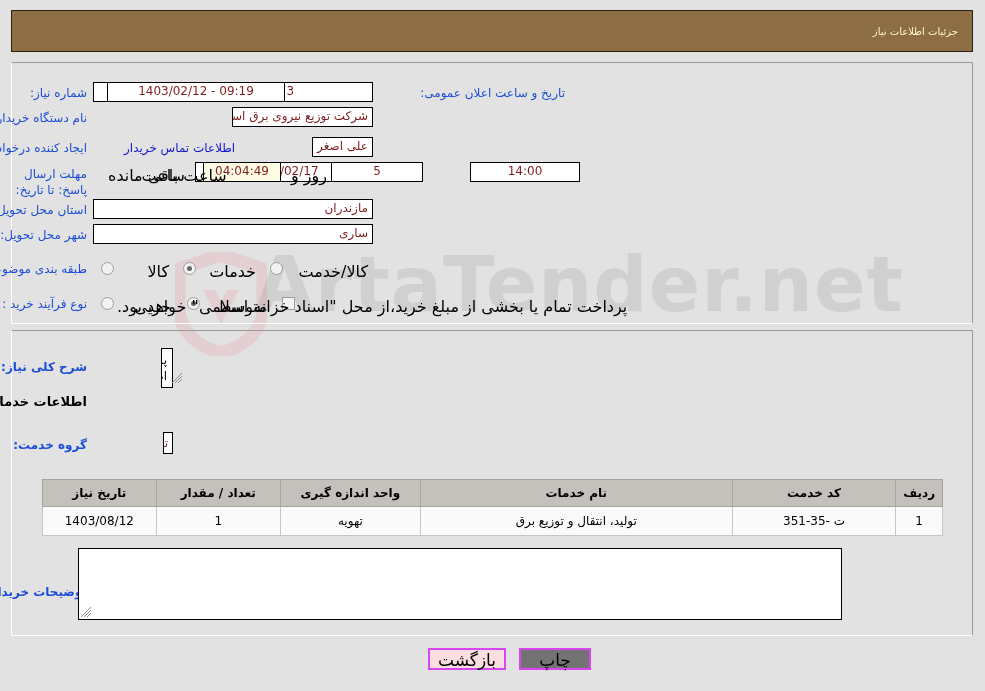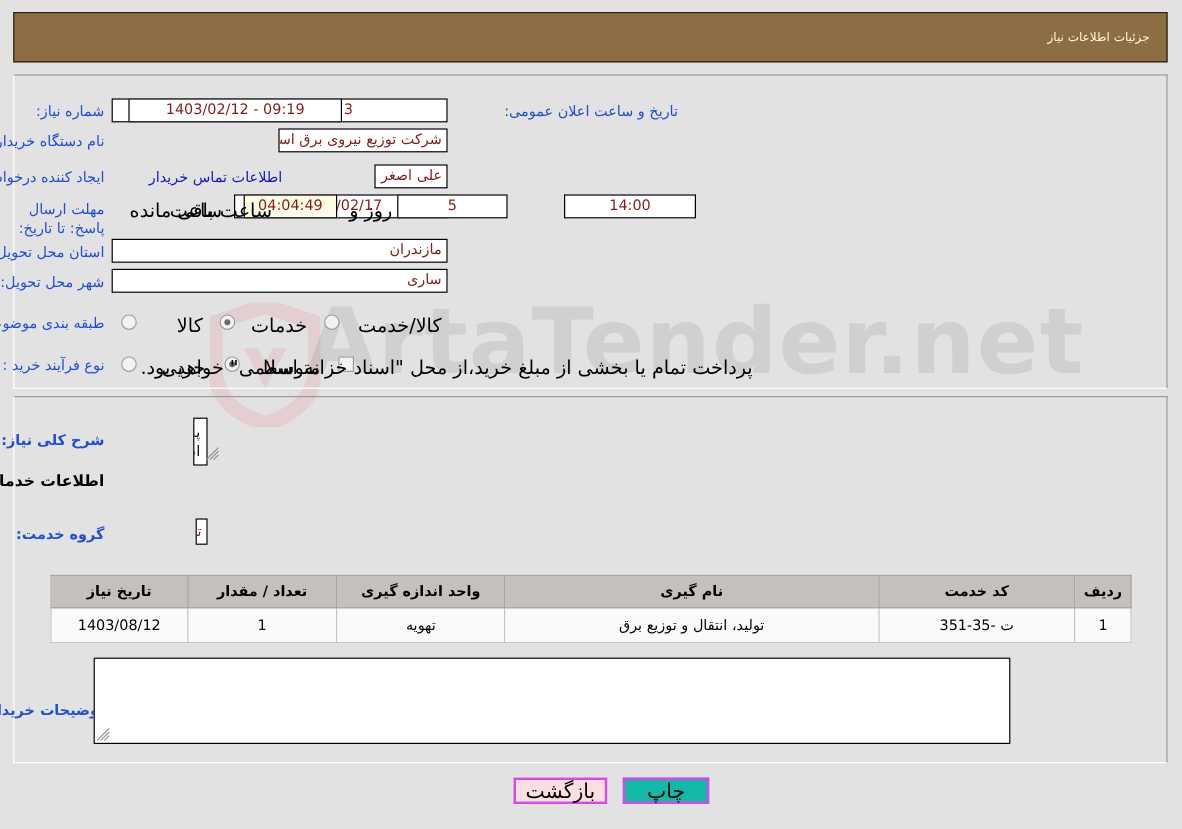--- a/index.html
+++ b/index.html
@@ -201,21 +201,21 @@
     box-sizing: border-box;
     border: 2px solid #d946ef;
     font-size: 17px;
     text-align: center;
     line-height: 20px;
     height: 22px;
     cursor: pointer;
     z-index: 12;
     font-family: "DejaVu Sans", "Liberation Sans", sans-serif;
   }
-  .btn-print  { background: #14b8a6; }
+  .btn-print  { background: #737373; }
   .btn-back   { background: #fbdede; }
 
   .heading {
     position: absolute;
     font-size: 13px;
     font-weight: bold;
     white-space: nowrap;
     z-index: 12;
   }
 </style>
@@ -290,21 +290,21 @@
 <div class="heading" style="right:898px; top:394px;">اطلاعات خدمات مورد نیاز</div>
 
 <div class="lbl bold" style="right:898px; top:438px;">گروه خدمت:</div>
 <div class="fld right" style="right:812px; top:432px; left:169px; height:22px; line-height:20px;">تامین برق، گاز، بخار و تهویه هوا</div>
 
 <table class="tbl" style="right:42px; top:479px; width:901px;">
   <thead>
     <tr>
       <th style="width:34px;">ردیف</th>
       <th style="width:165px;">کد خدمت</th>
-      <th style="width:335px;">نام گیری</th>
+      <th style="width:335px;">نام خدمات</th>
       <th style="width:140px;">واحد اندازه گیری</th>
       <th style="width:122px;">تعداد / مقدار</th>
       <th style="width:105px;">تاریخ نیاز</th>
     </tr>
   </thead>
   <tbody>
     <tr>
       <td class="num">1</td>
       <td>ت -35-351</td>
       <td>تولید، انتقال و توزیع برق</td>

